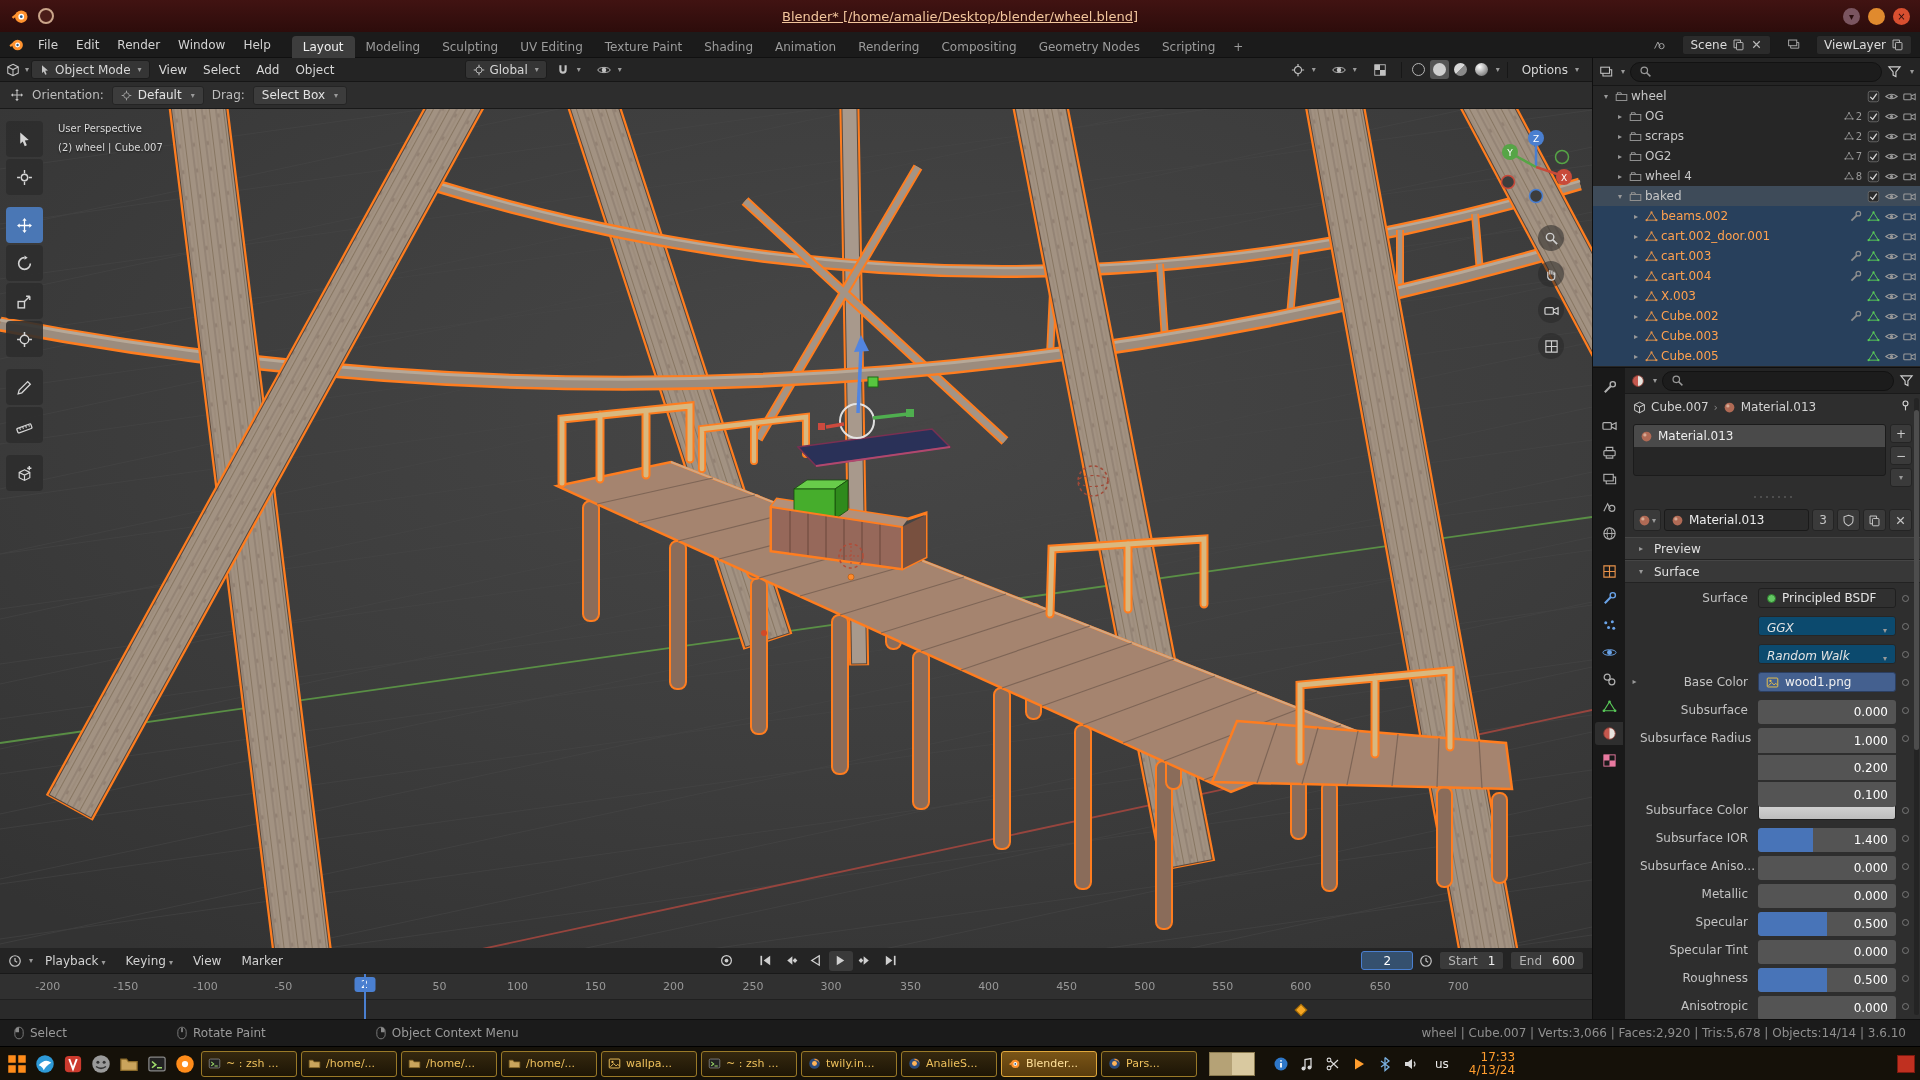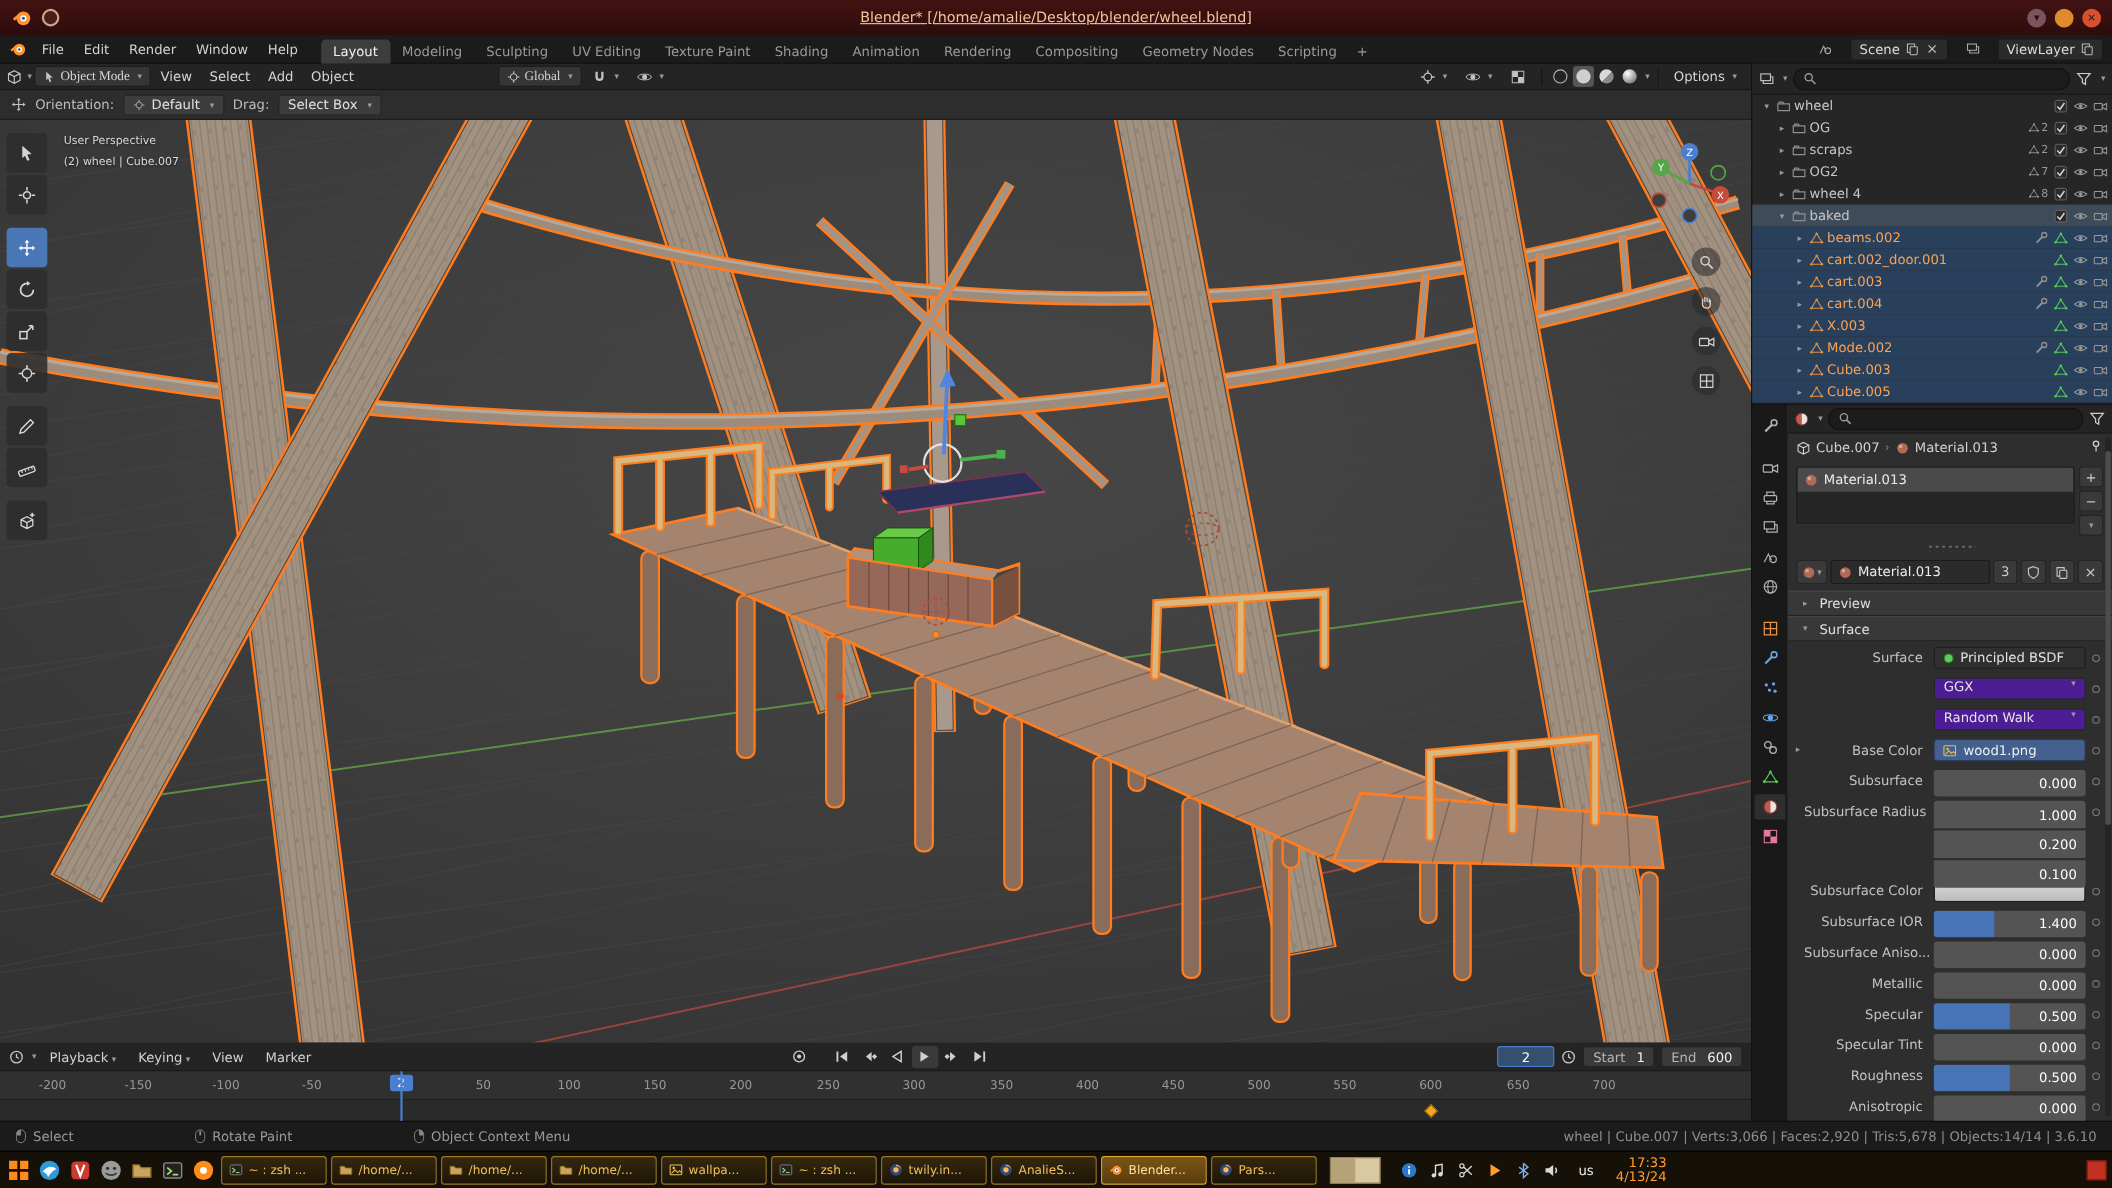--- a/index.html
+++ b/index.html
@@ -36,21 +36,21 @@
   .pill { display:flex; align-items:center; gap:5px; background:#2b2b2b; height:20px; padding:0 7px;
     border-radius:3px; color:#dcdcdc; border:1px solid #1a1a1a; }
   .pill svg { width:13px; height:13px; color:#b9b9b9; }
   .mini-ic { width:13px; height:13px; color:#a9a9a9; }
 
   
   #vp-header { position:absolute; top:58px; left:0; width:1592px; height:24px; background:#242424;
     border-bottom:1px solid #161616; display:flex; align-items:center; gap:2px; padding:0 6px; }
   .hdr-btn { display:flex; align-items:center; gap:4px; padding:2px 7px; border-radius:3px; color:#d6d6d6; }
   .hdr-ic { width:14px; height:14px; color:#c2c2c2; }
-  .mode-pill { background:#353535; border:1px solid #1c1c1c; height:19px;font-family:Liberation Serif, serif; }
+  .mode-pill { background:#353535; border:1px solid #1c1c1c; height:19px; }
   .vsep { width:1px; height:16px; background:#171717; margin:0 5px; }
   .sph { width:13px; height:13px; border-radius:50%; }
   .sph.wire { border:1.5px solid #b4b4b4; }
   .sph.solid { background:#cfcfcf; }
   .sph.mat { background:linear-gradient(135deg,#d8d8d8 50%,#8a8a8a 50%); }
   .sph.rend { background:radial-gradient(circle at 35% 30%,#ffffff,#9a9a9a 60%,#5a5a5a); }
   .sph-wrap { padding:3px; border-radius:3px; display:flex; }
   .sph-wrap.on { background:#565656; }
 
   
@@ -159,22 +159,22 @@
   .prow { display:flex; align-items:flex-start; height:24px; margin-bottom:4px; }
   .prow.multi { height:68px; }
   .pexp { width:11px; color:#9a9a9a; font-size:8px; padding-top:5px; flex:none; text-align:center; }
   .plabel { width:118px; text-align:right; padding-right:10px; padding-top:3px; color:#c3c3c3; flex:none;
     white-space:nowrap; overflow:hidden; }
   .pwidget { flex:1; min-width:0; }
   .wfield { height:24px; background:#545454; border-radius:3px; position:relative; color:#fff; display:flex;
     align-items:center; justify-content:flex-end; padding:0 8px; overflow:hidden; }
   .wfield .val { position:relative; z-index:1; }
   .wfill { position:absolute; left:0; top:0; bottom:0; background:#4874b8; border-radius:3px 0 0 3px; }
-  .wdrop { height:20px; background:#4c1d95; border:1px solid #262626; border-radius:3px; display:flex;
-    align-items:flex-start; padding:0 8px; color:#e4e4e4; }
+  .wdrop { height:20px; background:#0c4a6e; border:1px solid #262626; border-radius:3px; display:flex;
+    align-items:flex-end; padding:0 8px; color:#e4e4e4;font-style:italic; }
   .wdrop .caret { margin-left:auto; }
   .wnode { height:20px; background:#303030; border:1px solid #1f1f1f; border-radius:3px; display:flex;
     align-items:center; gap:6px; padding:0 8px; color:#e4e4e4; }
   .ndot { width:9px; height:9px; border-radius:50%; background:#63c763; border:1px solid #2a7a2a; flex:none; }
   .wimage { height:20px; background:#44608f; border:1px solid #2c3f61; border-radius:3px; display:flex;
     align-items:center; gap:6px; padding:0 7px; color:#f0f0f0; }
   .wimage svg { width:13px; height:13px; color:#e8c04a; }
   .wcolor { height:20px; border-radius:3px; background:linear-gradient(#dadada,#bdbdbd); border:1px solid #1f1f1f; }
   .wmulti { display:flex; flex-direction:column; gap:2px; }
   .wmulti .wfield { height:25px; border-radius:0; }
@@ -1212,21 +1212,21 @@
             <use href="#i-cam"></use>
           </svg>
       </span>
     </div>
     <div class="orow sel">
       <span style="width:34px"></span>
         <span class="car">▸</span>
       <svg class="oi orangeic">
           <use href="#i-mesh"></use>
         </svg>
-      <span class="oname">Mode.002</span>
+      <span class="oname">Cube.002</span>
       <span class="aux">
         <svg class="oi dim">
             <use href="#i-wrench"></use>
           </svg>
         <svg class="oi green">
             <use href="#i-mesh"></use>
           </svg>
         <svg class="oi">
             <use href="#i-eye"></use>
           </svg>

